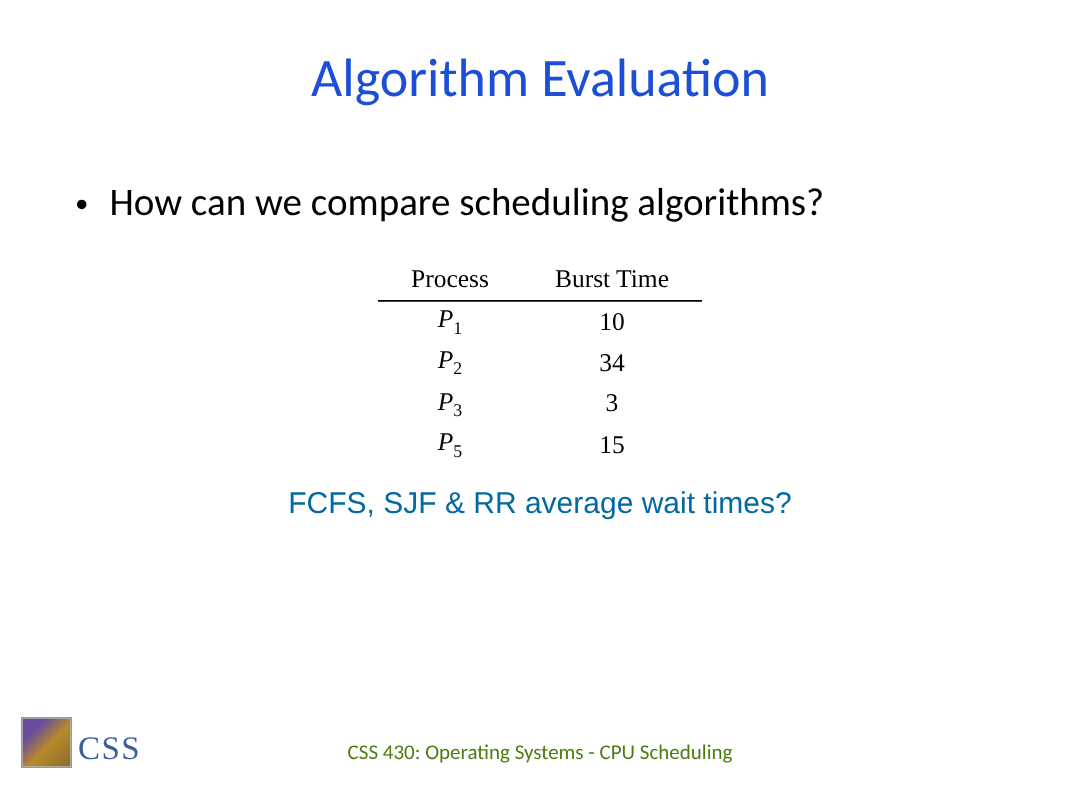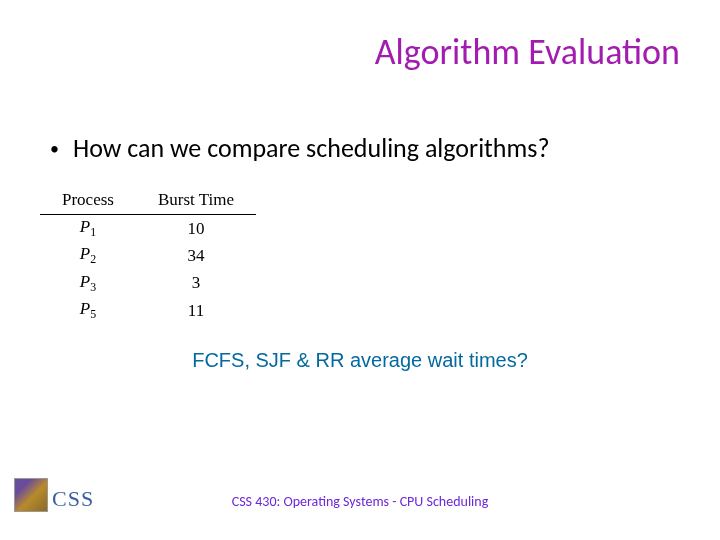--- a/index.html
+++ b/index.html
@@ -11,46 +11,46 @@
     position: relative;
     overflow: hidden;
   }
   .slide {
     width: 100%;
     height: 100%;
     padding: 20px 40px;
     position: relative;
   }
   .title {
-    text-align: right;
+    text-align: center;
     font-size: 36px;
     font-weight: 400;
-    color: #a21caf;
+    color: #1d4ed8;
     margin-top: 10px;
-    margin-bottom: 58px;
+    margin-bottom: 44px;
   }
   .bullet {
     font-size: 26px;
     color: #000;
     margin-left: 10px;
     margin-bottom: 24px;
     display: flex;
     align-items: baseline;
     gap: 14px;
   }
   .bullet .dot {
     font-size: 18px;
     line-height: 1;
     position: relative;
     top: -2px;
   }
   .table-wrap {
     display: flex;
-    justify-content: flex-start;
-    margin-bottom: 24px;
+    justify-content: center;
+    margin-bottom: 14px;
   }
   table {
     border-collapse: collapse;
     font-family: "Times New Roman", serif;
     font-size: 17px;
   }
   th {
     font-weight: 400;
     padding: 2px 22px 4px 22px;
     border-bottom: 1px solid #000;
@@ -84,21 +84,21 @@
     display: flex;
     align-items: flex-end;
     justify-content: space-between;
     padding: 0 14px;
   }
   .footer-center {
     position: absolute;
     left: 50%;
     transform: translateX(-50%);
     font-size: 14px;
-    color: #6d28d9;
+    color: #4d7c0f;
     bottom: 2px;
   }
   .logo-left {
     display: flex;
     align-items: flex-end;
     gap: 0;
   }
   .logo-left .square {
     width: 34px;
     height: 34px;
@@ -159,21 +159,21 @@
         <tr>
           <td><span>P</span><span class="sub">2</span></td>
           <td class="burst">34</td>
         </tr>
         <tr>
           <td><span>P</span><span class="sub">3</span></td>
           <td class="burst">3</td>
         </tr>
         <tr>
           <td><span>P</span><span class="sub">5</span></td>
-          <td class="burst">11</td>
+          <td class="burst">15</td>
         </tr>
       </tbody>
     </table>
   </div>
 
   <div class="caption">FCFS, SJF &amp; RR average wait times?</div>
 
   <div class="footer">
     <div class="logo-left">
       <div class="square"></div>

